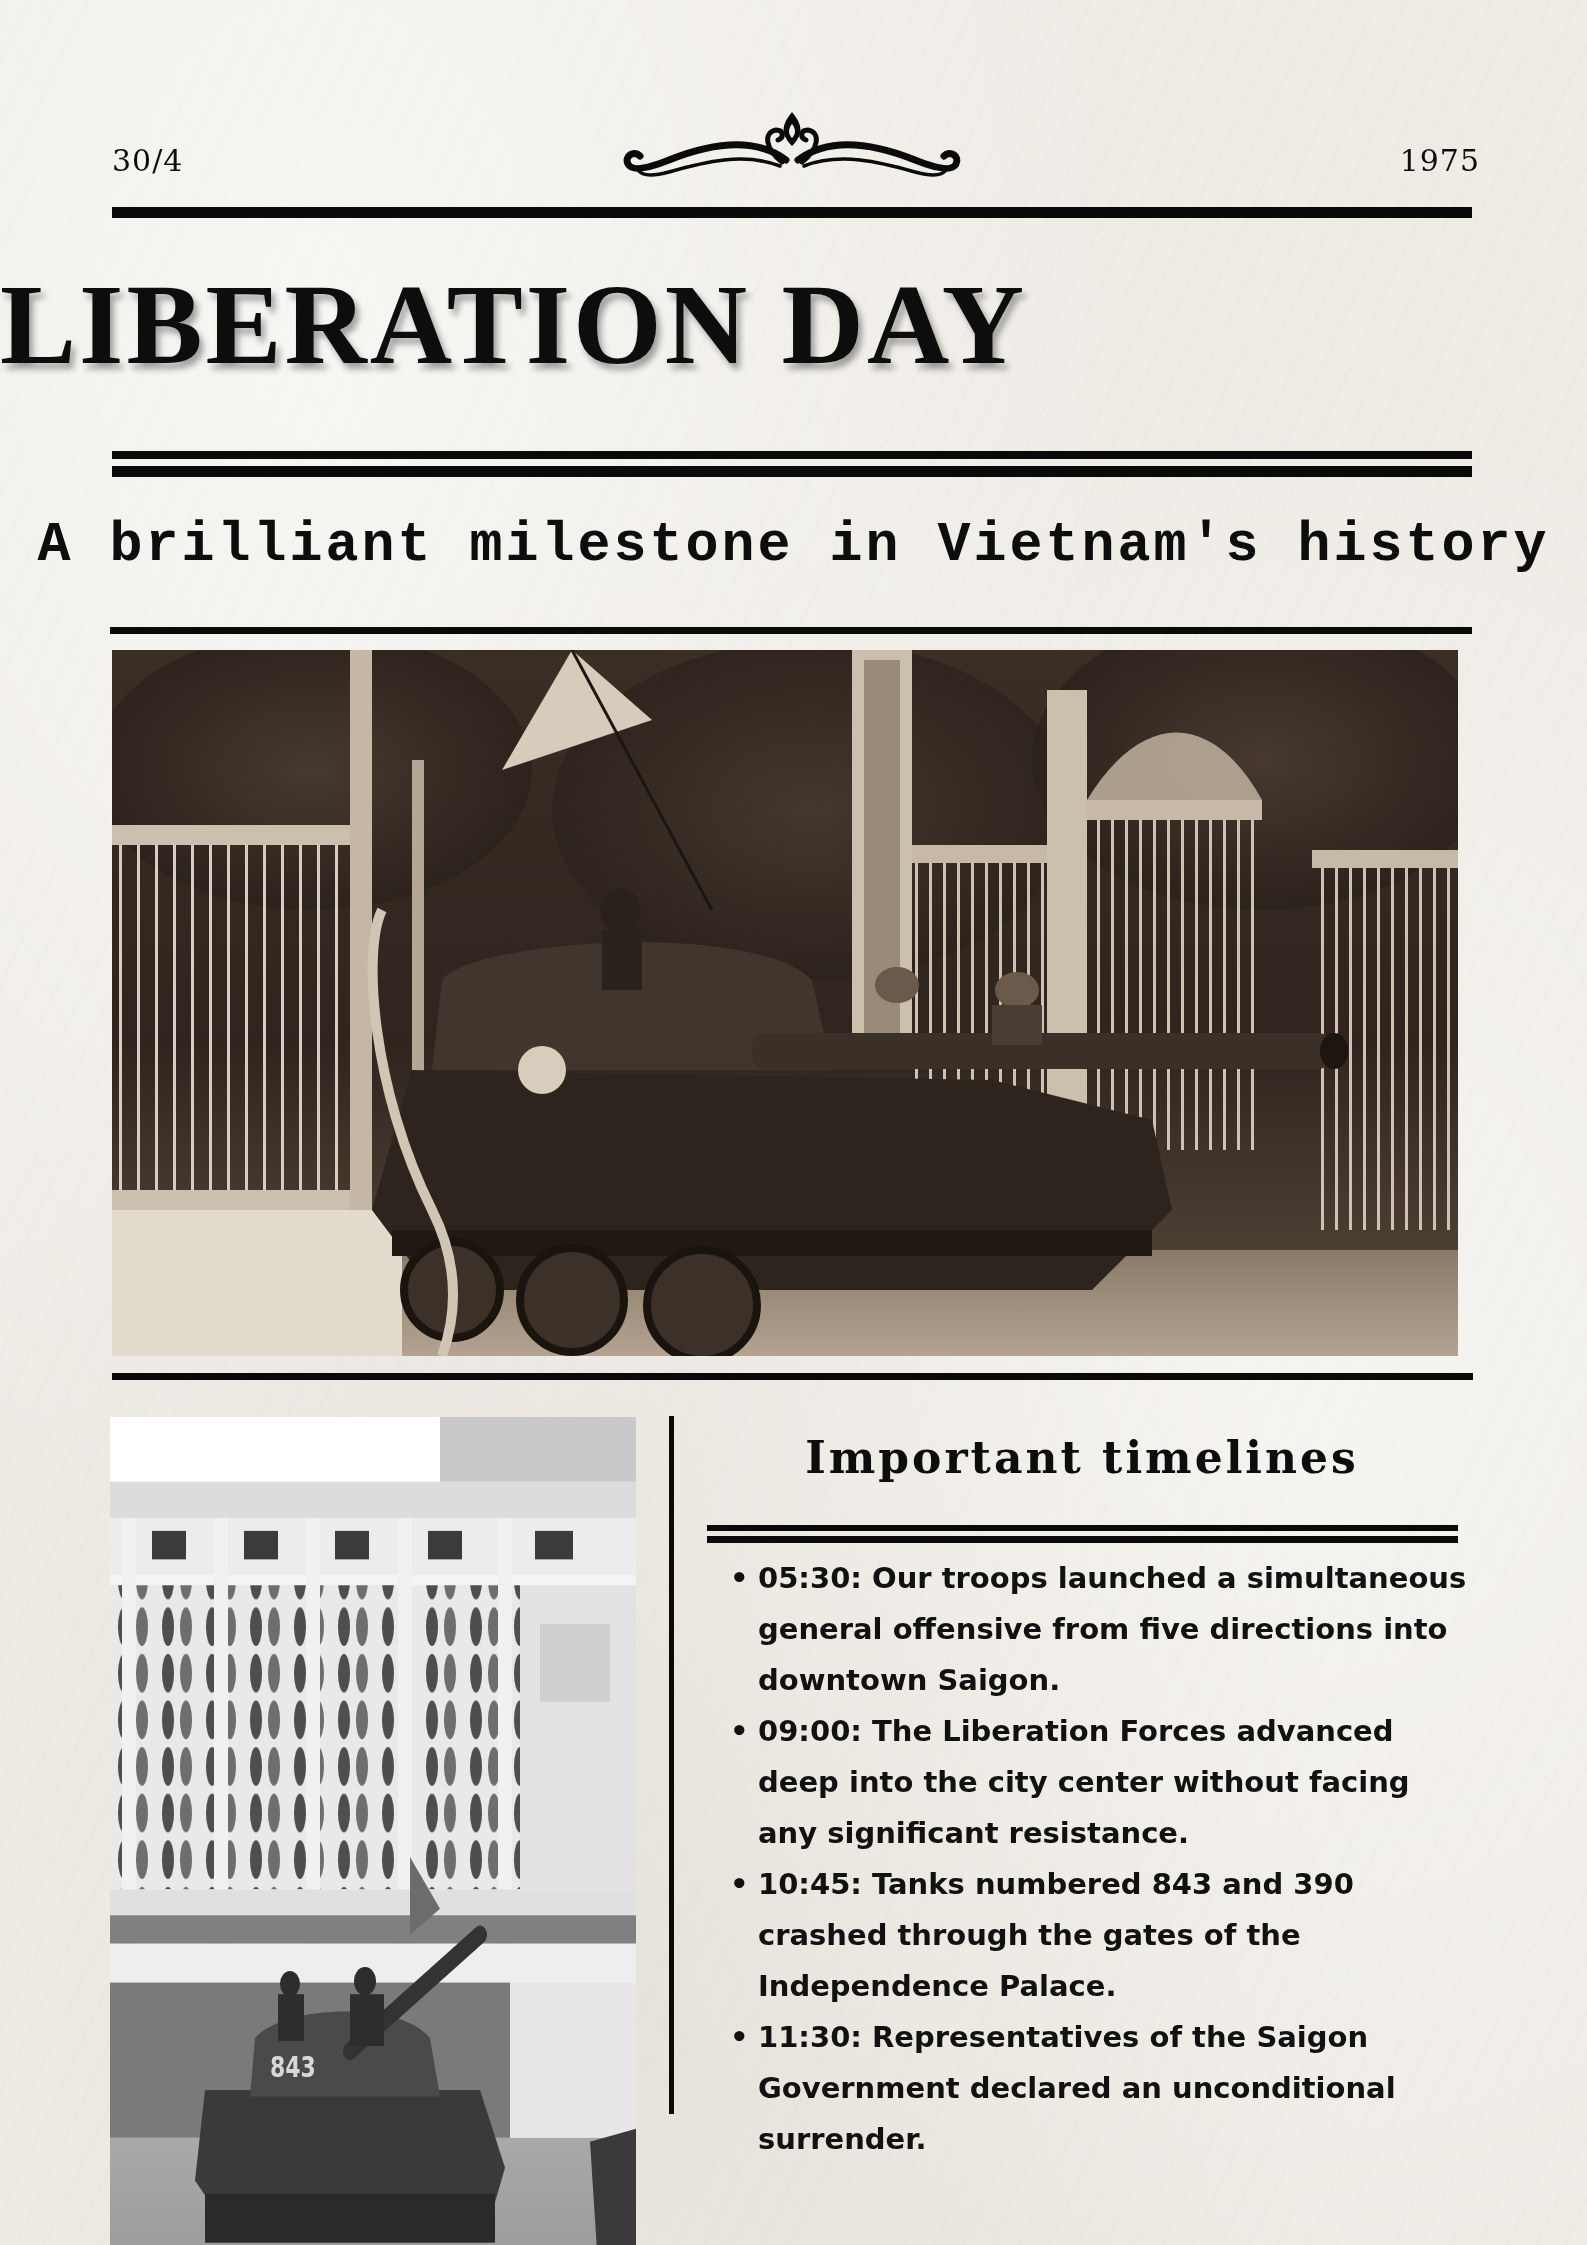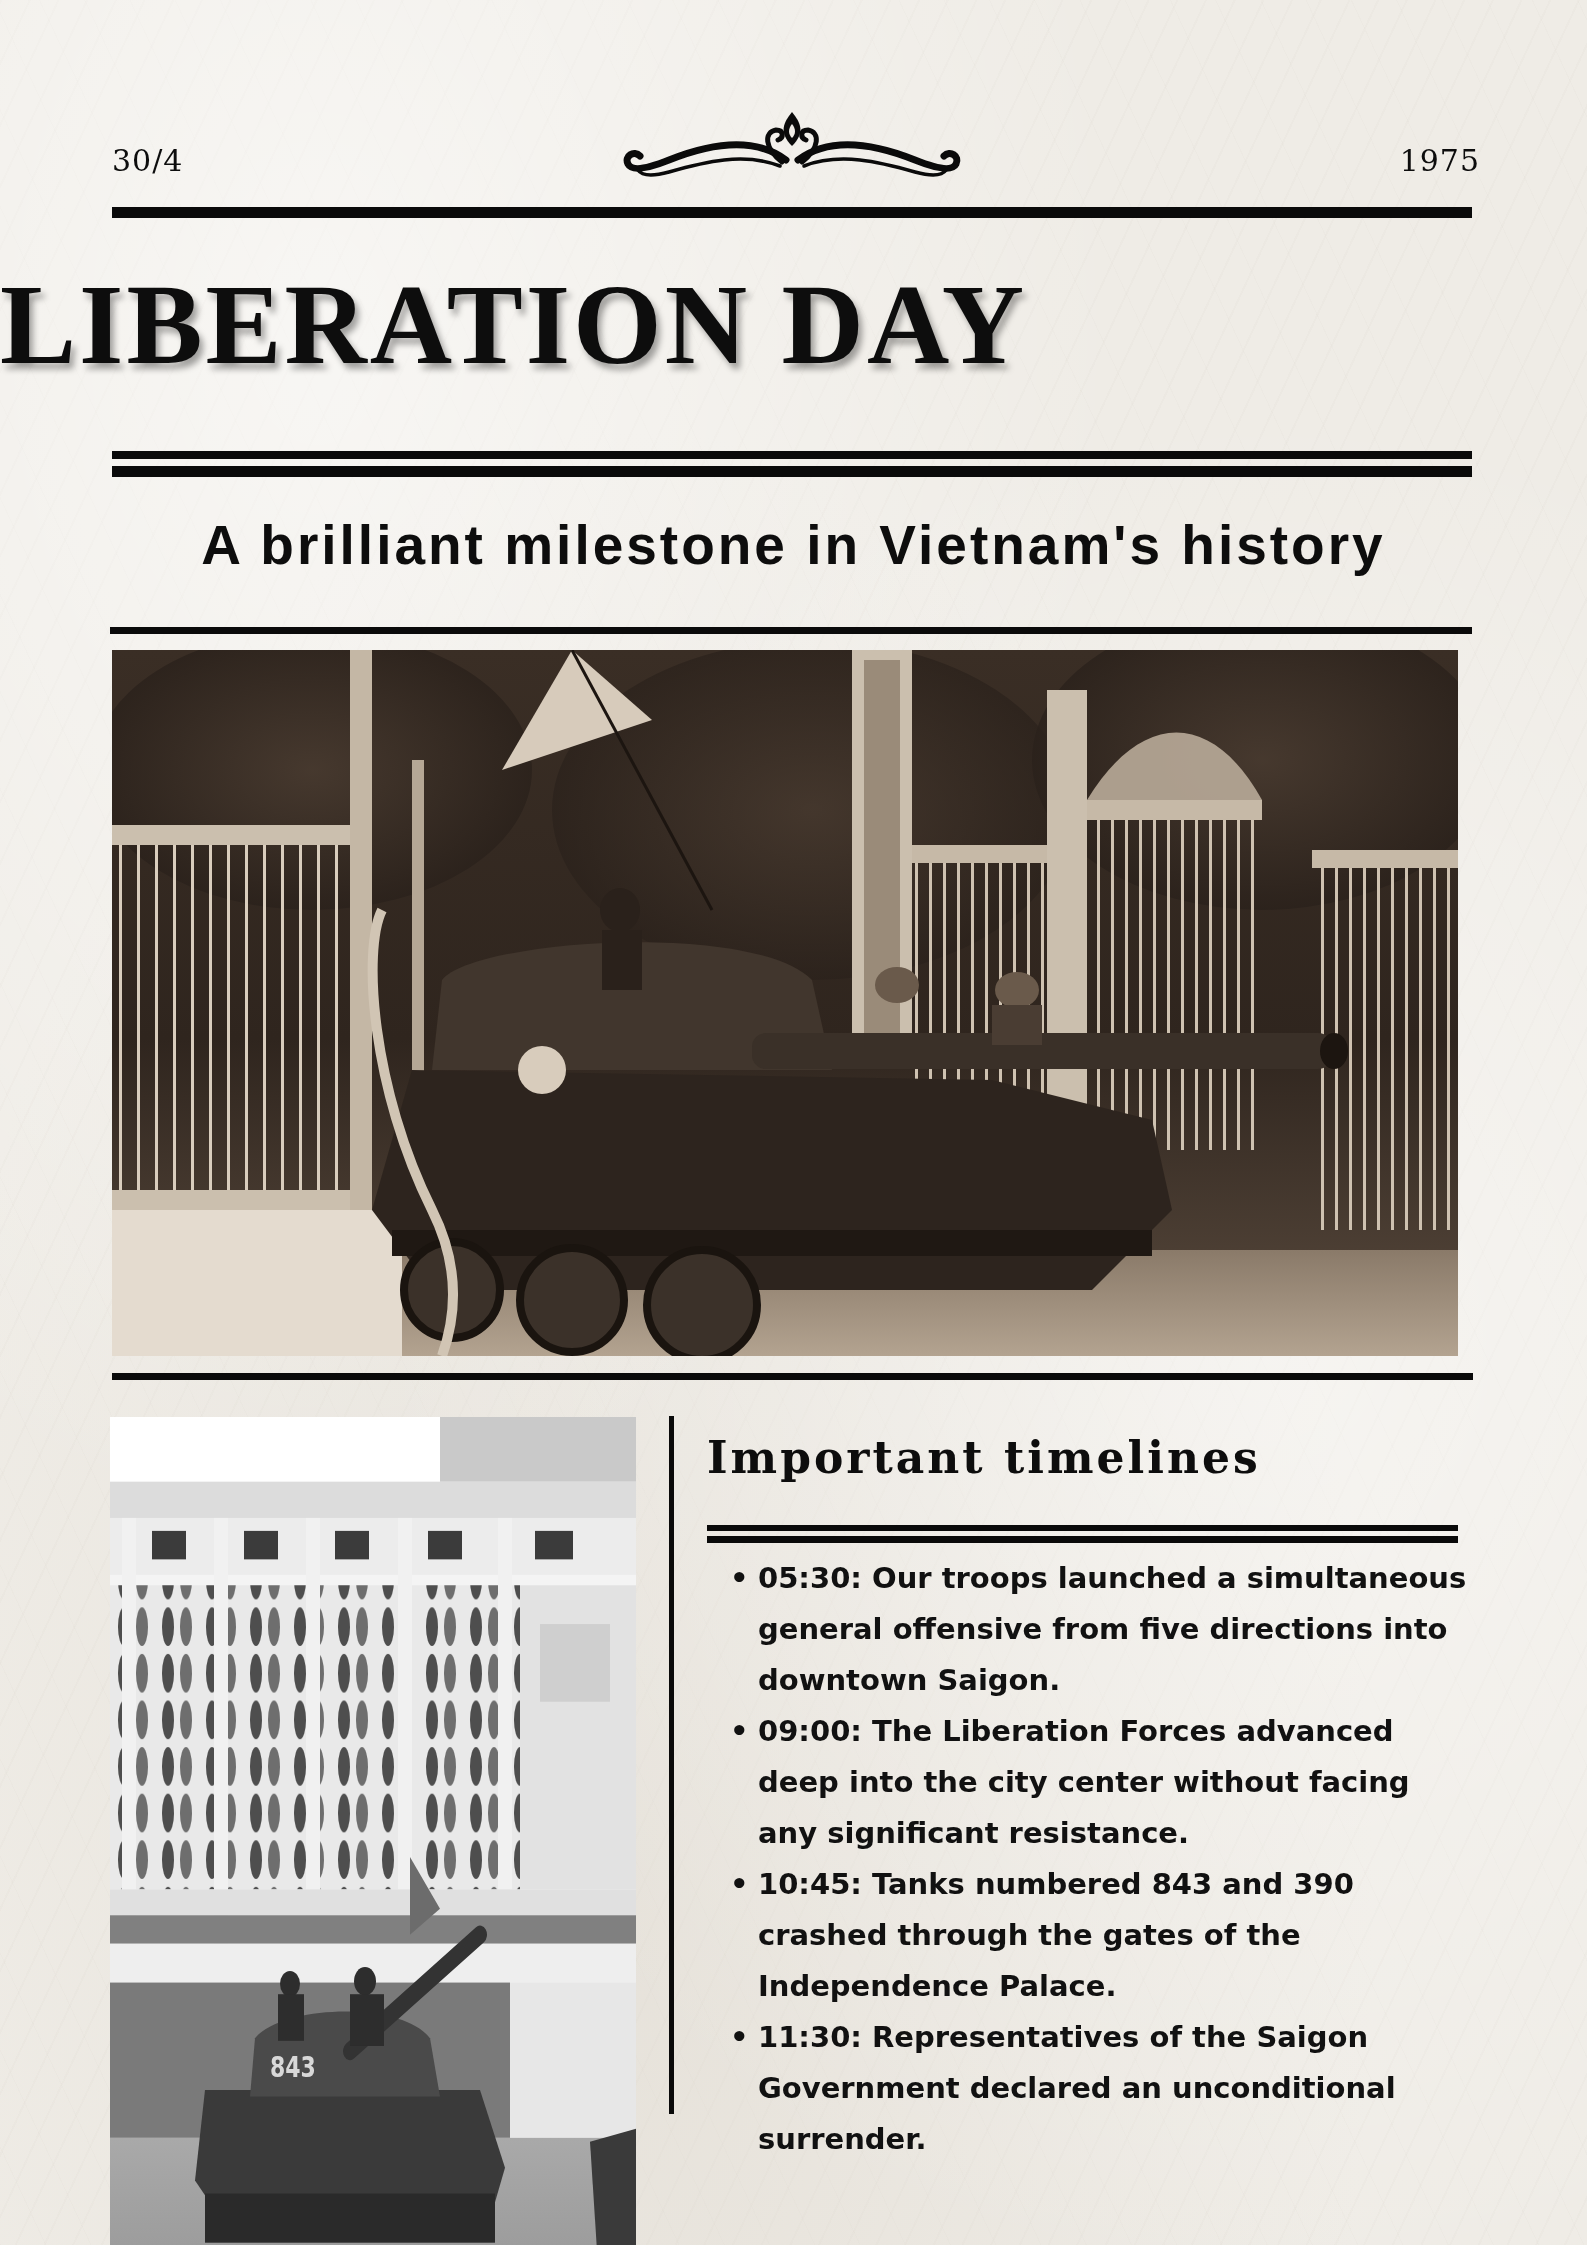--- a/index.html
+++ b/index.html
@@ -31,30 +31,30 @@
   .title {
     position: absolute; left: 0; width: 1317px; top: 268px;
     text-align: left;
     font-family: "Liberation Serif", serif;
     font-size: 114px; letter-spacing: 3px; line-height: 1;
     text-shadow: 4px 6px 6px rgba(0,0,0,0.35);
   }
   .subtitle {
     position: absolute; left: 0; width: 1587px; top: 518px;
     text-align: center;
-    font-family: Liberation Sans, sans-serif;
+    font-family: Liberation Mono, monospace;
     font-size: 55px; letter-spacing: 3px; line-height: 1;
   }
 
   .photo { position: absolute; overflow: hidden; }
   .photo svg { width: 100%; height: 100%; display: block; }
 
   .timeline-heading {
     position: absolute; left: 707px; width: 750px; top: 1436px;
-    text-align: left;
+    text-align: center;
     font-family: "DejaVu Serif", serif;
     font-weight: bold;
     font-size: 44px; letter-spacing: 3px; line-height: 1;
   }
   .timeline-list {
     position: absolute; left: 730px; top: 1553px; width: 740px;
     list-style: none;
     font-family: "DejaVu Sans", sans-serif;
     font-weight: bold;
     font-size: 29px; line-height: 51px; color: #111;

